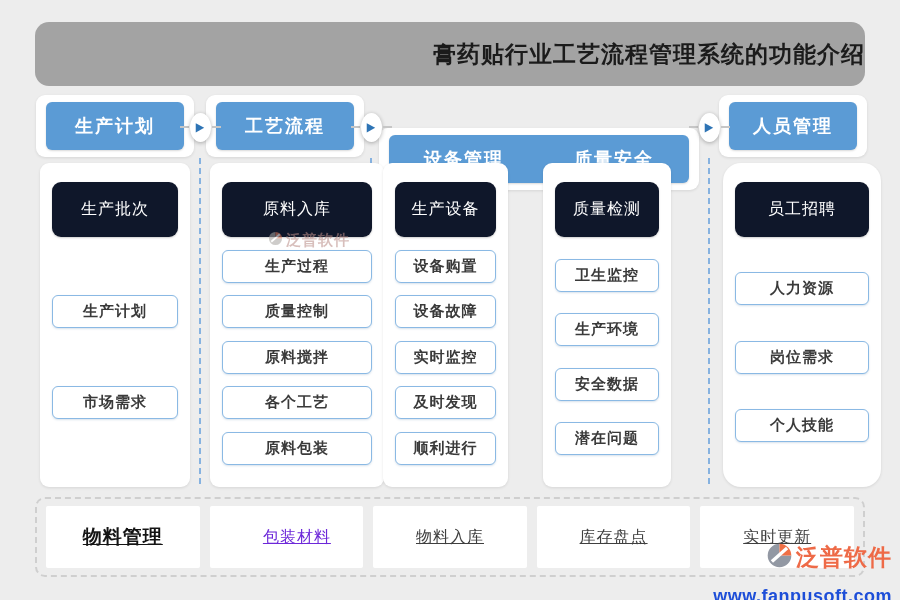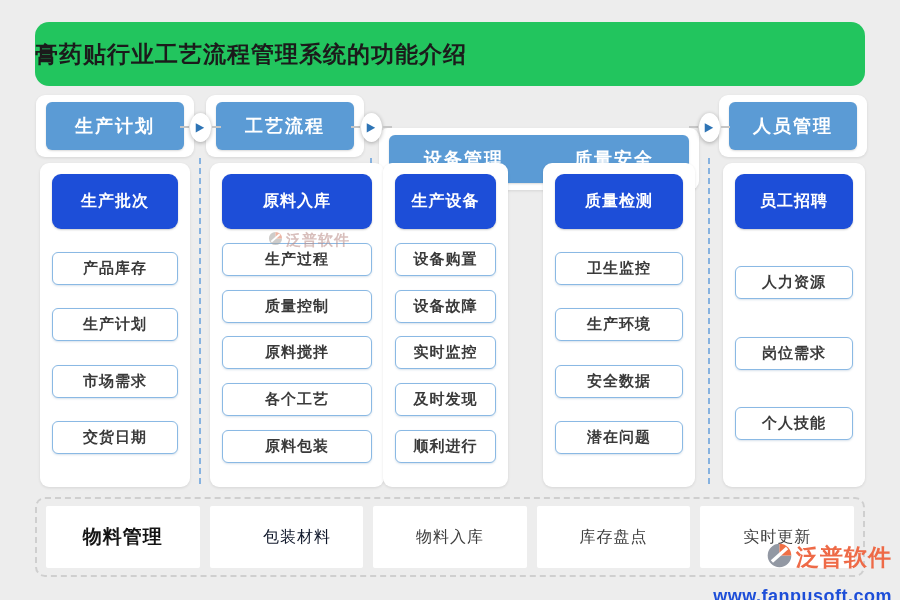--- a/index.html
+++ b/index.html
@@ -10,23 +10,23 @@
     position: relative;
     width: 900px; height: 600px;
     background: #ededed;
     overflow: hidden;
   }
 
   
   .title-bar {
     position: absolute; left: 35px; top: 22px;
     width: 830px; height: 64px;
-    background: #22c55e;
+    background: #a3a3a3;
     border-radius: 14px;
-    display: flex; align-items: center; justify-content: flex-start;
+    display: flex; align-items: center; justify-content: flex-end;
   }
   .title-bar span {
     font-family: "Liberation Serif", "DejaVu Serif", serif;
     font-size: 23px; font-weight: 700; color: #1b1b1b;
     letter-spacing: 1px;
   }
 
   
   .hdr-card {
     position: absolute; top: 95px; height: 62px;
@@ -79,29 +79,30 @@
   .col-card {
     position: absolute; top: 163px; height: 324px;
     background: #ffffff; border-radius: 9px;
     box-shadow: 0 1px 3px rgba(0,0,0,.10);
     padding: 11px 12px 10px 12px;
     display: flex; flex-direction: column;
   }
   .cc1 { left: 40px;  width: 150px; }
   .cc2 { left: 210px; width: 174px; }
   .cc3 { left: 383px; width: 125px; }
-  .cc4 { left: 543px; width: 152px; }
-  .cc5 { left: 723px; width: 142px; }
+  .cc4 { left: 543px; width: 128px; }
+  .cc5 { left: 723px; width: 158px; border-radius: 18px; }
 
   .primary-node {
     height: 55px; flex: none;
-    background: #1d4ed8; border-radius: 9px;
-    display: flex; align-items: center; justify-content: center;
-    color: #ffffff; font-size: 16px; font-weight: 700; letter-spacing: 1px;
+    background: #0f172a; border-radius: 9px;
+    display: flex; align-items: center; justify-content: center;
+    color: #ffffff; font-size: 16px; font-weight: 400; letter-spacing: 1px;
     box-shadow: 0 1px 2px rgba(0,0,0,.2);
+    margin-top: 8px;
   }
   .items {
     flex: 1; display: flex; flex-direction: column;
     justify-content: space-evenly;
   }
   .item-node {
     height: 33px; flex: none;
     background: #ffffff;
     border: 1px solid #8ab9e4; border-radius: 6px;
     box-shadow: 0 1px 2px rgba(100,140,180,.25);
@@ -115,22 +116,22 @@
     width: 830px; height: 80px;
     border: 2px dashed #cfcfcf; border-radius: 10px;
     display: flex; align-items: center;
     padding: 8px 9px; gap: 10px;
   }
   .bottom-block {
     flex: 1; height: 62px; background: #ffffff; border-radius: 2px;
     display: flex; align-items: center; justify-content: center;
   }
   .bottom-block.lead span { font-size: 19px; font-weight: 700; color: #141414; letter-spacing: 1px; }
-  .bottom-block span { font-size: 16px; color: #3f3f3f; letter-spacing: 1px; }
-  .bottom-block.muted span { color: #0f172a; margin-left: 21px; }
+  .bottom-block span { font-size: 16px; color: #3f3f3f; letter-spacing: 1px; text-decoration: underline; }
+  .bottom-block.muted span { color: #6d28d9; margin-left: 21px; }
 
   
   .brand {
     position: absolute; right: 8px; top: 542px;
     display: flex; flex-direction: column; align-items: flex-end;
   }
   .brand .row { display: flex; align-items: center; gap: 3px; }
   .brand .name { font-size: 23px; font-weight: 700; color: #ee6a47; letter-spacing: 1px; }
   .brand .url { font-size: 18px; font-weight: 700; color: #1d4ed8; margin-top: 13px; letter-spacing: .5px; }
 
@@ -199,24 +200,22 @@
     <div class="dash"></div>
   </div>
 
   <div class="vline vl1"></div>
   <div class="vline vl2"></div>
   <div class="vline vl3"></div>
 
   <div class="col-card cc1">
     <div class="primary-node">生产批次</div>
     <div class="items">
-      <div class="item-node">产品库存</div>
       <div class="item-node">生产计划</div>
       <div class="item-node">市场需求</div>
-      <div class="item-node">交货日期</div>
     </div>
   </div>
 
   <div class="col-card cc2">
     <div class="primary-node">原料入库</div>
     <div class="items">
       <div class="item-node">生产过程</div>
       <div class="item-node">质量控制</div>
       <div class="item-node">原料搅拌</div>
       <div class="item-node">各个工艺</div>

